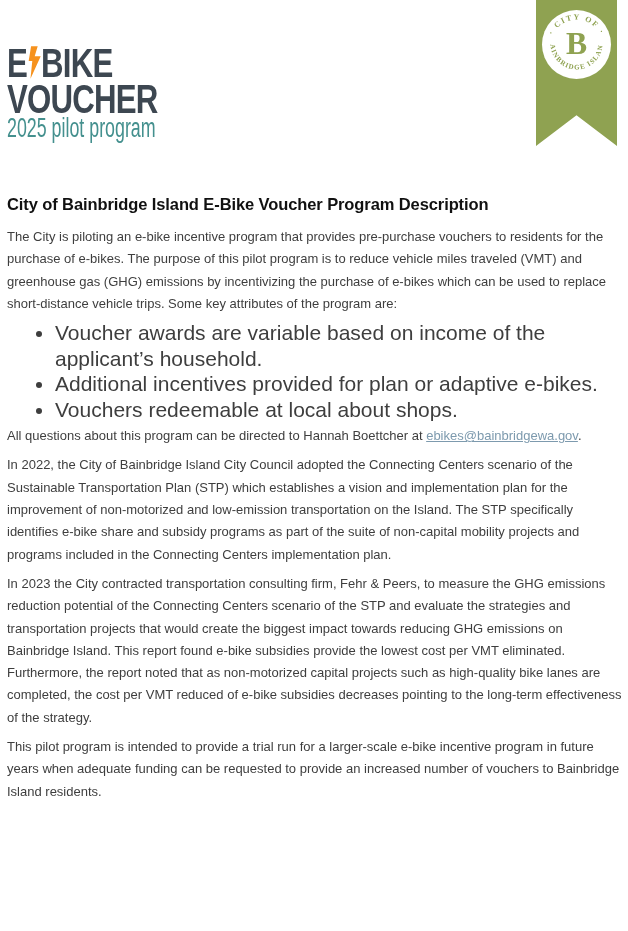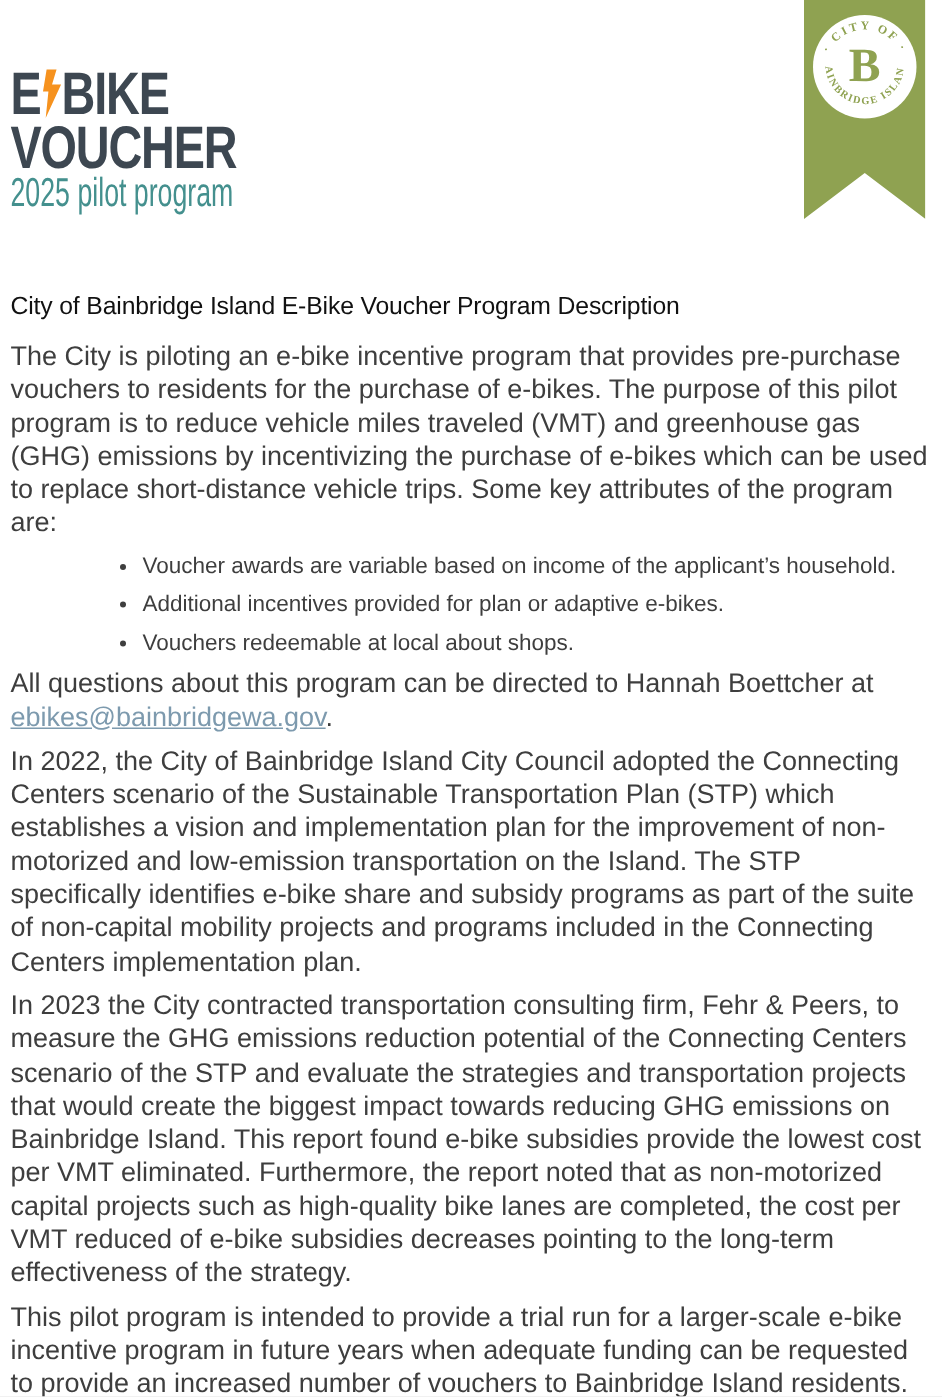--- a/index.html
+++ b/index.html
@@ -52,31 +52,31 @@
   .seal-arc-text.bottom { font-size:10px; letter-spacing:1.6px; }
   .seal-b {
     fill:#8fa251;
     font-family:"Liberation Serif", serif;
     font-size:46px; font-weight:700;
   }
   
   .doc-body { padding:0 6px 0 7px; }
   h1.doc-title {
     margin:46px 0 0; font-size:16.5px; line-height:21px;
-    font-weight:400; color:#111111; letter-spacing:-0.1px;
+    font-weight:700; color:#111111; letter-spacing:-0.1px;
   }
   h2.sec-heading {
     font-size:15.5px; line-height:20px; font-weight:700; color:#111111;
   }
   h2.summary-heading   { margin:13px 0 0; }
   h2.rationale-heading { margin:10px 0 0; }
-  p.body-p { margin:11px 0 0; font-size:18px; line-height:22.3px; }
+  p.body-p { margin:11px 0 0; font-size:13px; line-height:22.3px; }
   p.rationale-p { margin:7px 0 0; }
   ul.bullet-list { margin:5px 0 0; padding:0 0 0 48px; }
-  ul.bullet-list li { font-size:15px; line-height:25.5px;margin-left:40px; }
+  ul.bullet-list li { font-size:21px; line-height:25.5px; }
   p.contact-p { margin:3px 0 0; }
   a.email-link { color:#7d9aae; text-decoration:underline; }
 </style>
 </head>
 <body>
 
 <div class="page">
 
   <div class="header">
 

